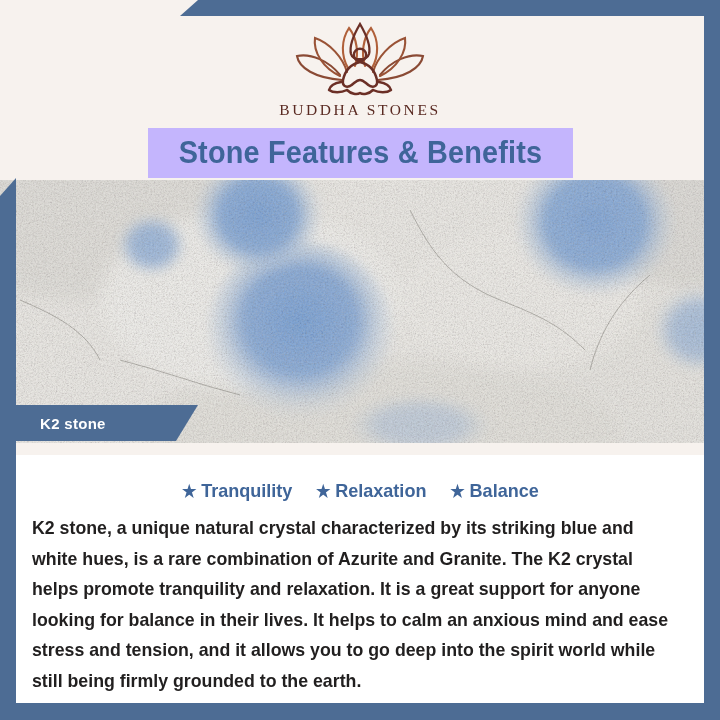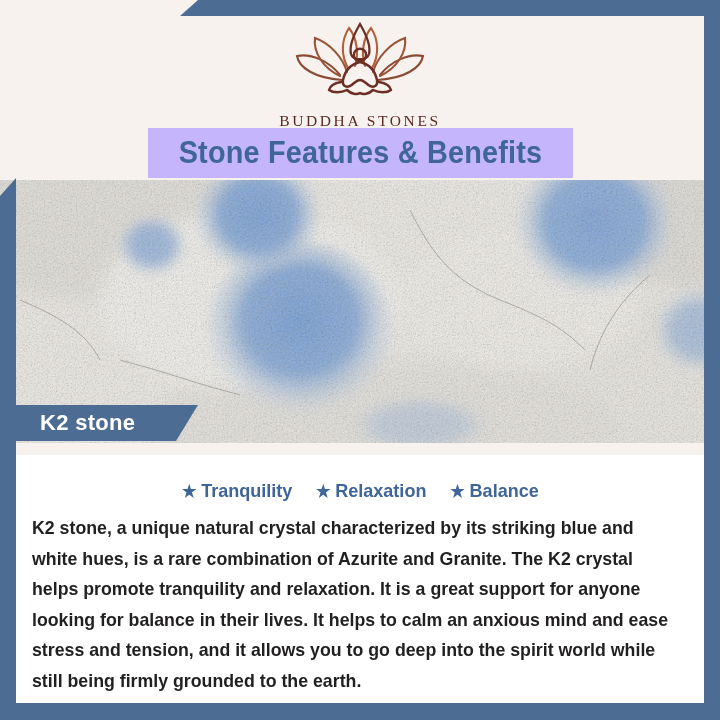--- a/index.html
+++ b/index.html
@@ -43,21 +43,21 @@
     position:absolute; top:0; left:0; width:720px; height:180px;
     background:#f7f2ee;
     z-index:2;
   }
   .logo-wrap {
     position:absolute; top:20px; left:0; width:720px;
     display:flex; flex-direction:column; align-items:center;
   }
   .logo-mark { width:150px; height:78px; display:block; }
   .logo-text {
-    margin-top:14px;
+    margin-top:3px;
     font-family:"Liberation Serif", serif;
     font-size:15.5px; letter-spacing:2.6px;
     color:#5a2a22; font-weight:400;
   }
 
   
   .title-band {
     position:absolute; top:128px; left:148px; width:425px; height:50px;
     background:#c4b5fd;
     display:flex; align-items:center; justify-content:center;
@@ -83,21 +83,21 @@
   .k2-banner {
     position:absolute; top:405px; left:16px; width:182px; height:36px;
     background:#4d6c94;
     clip-path: polygon(0 0, 100% 0, calc(100% - 22px) 100%, 0 100%);
     display:flex; align-items:center;
     z-index:5;
   }
   .k2-label {
     margin-left:24px;
     font-family:"Liberation Sans Narrow","Liberation Sans",sans-serif;
-    font-weight:bold; font-size:22px; color:#ffffff;
+    font-weight:bold; font-size:15px; color:#ffffff;
     letter-spacing:0.3px; white-space:nowrap;
   }
 
   
   .content {
     position:absolute; top:443px; left:16px; width:688px; height:260px;
     background:#ffffff; z-index:4;
   }
   .content-cream {
     position:absolute; top:0; left:0; width:100%; height:12px;

